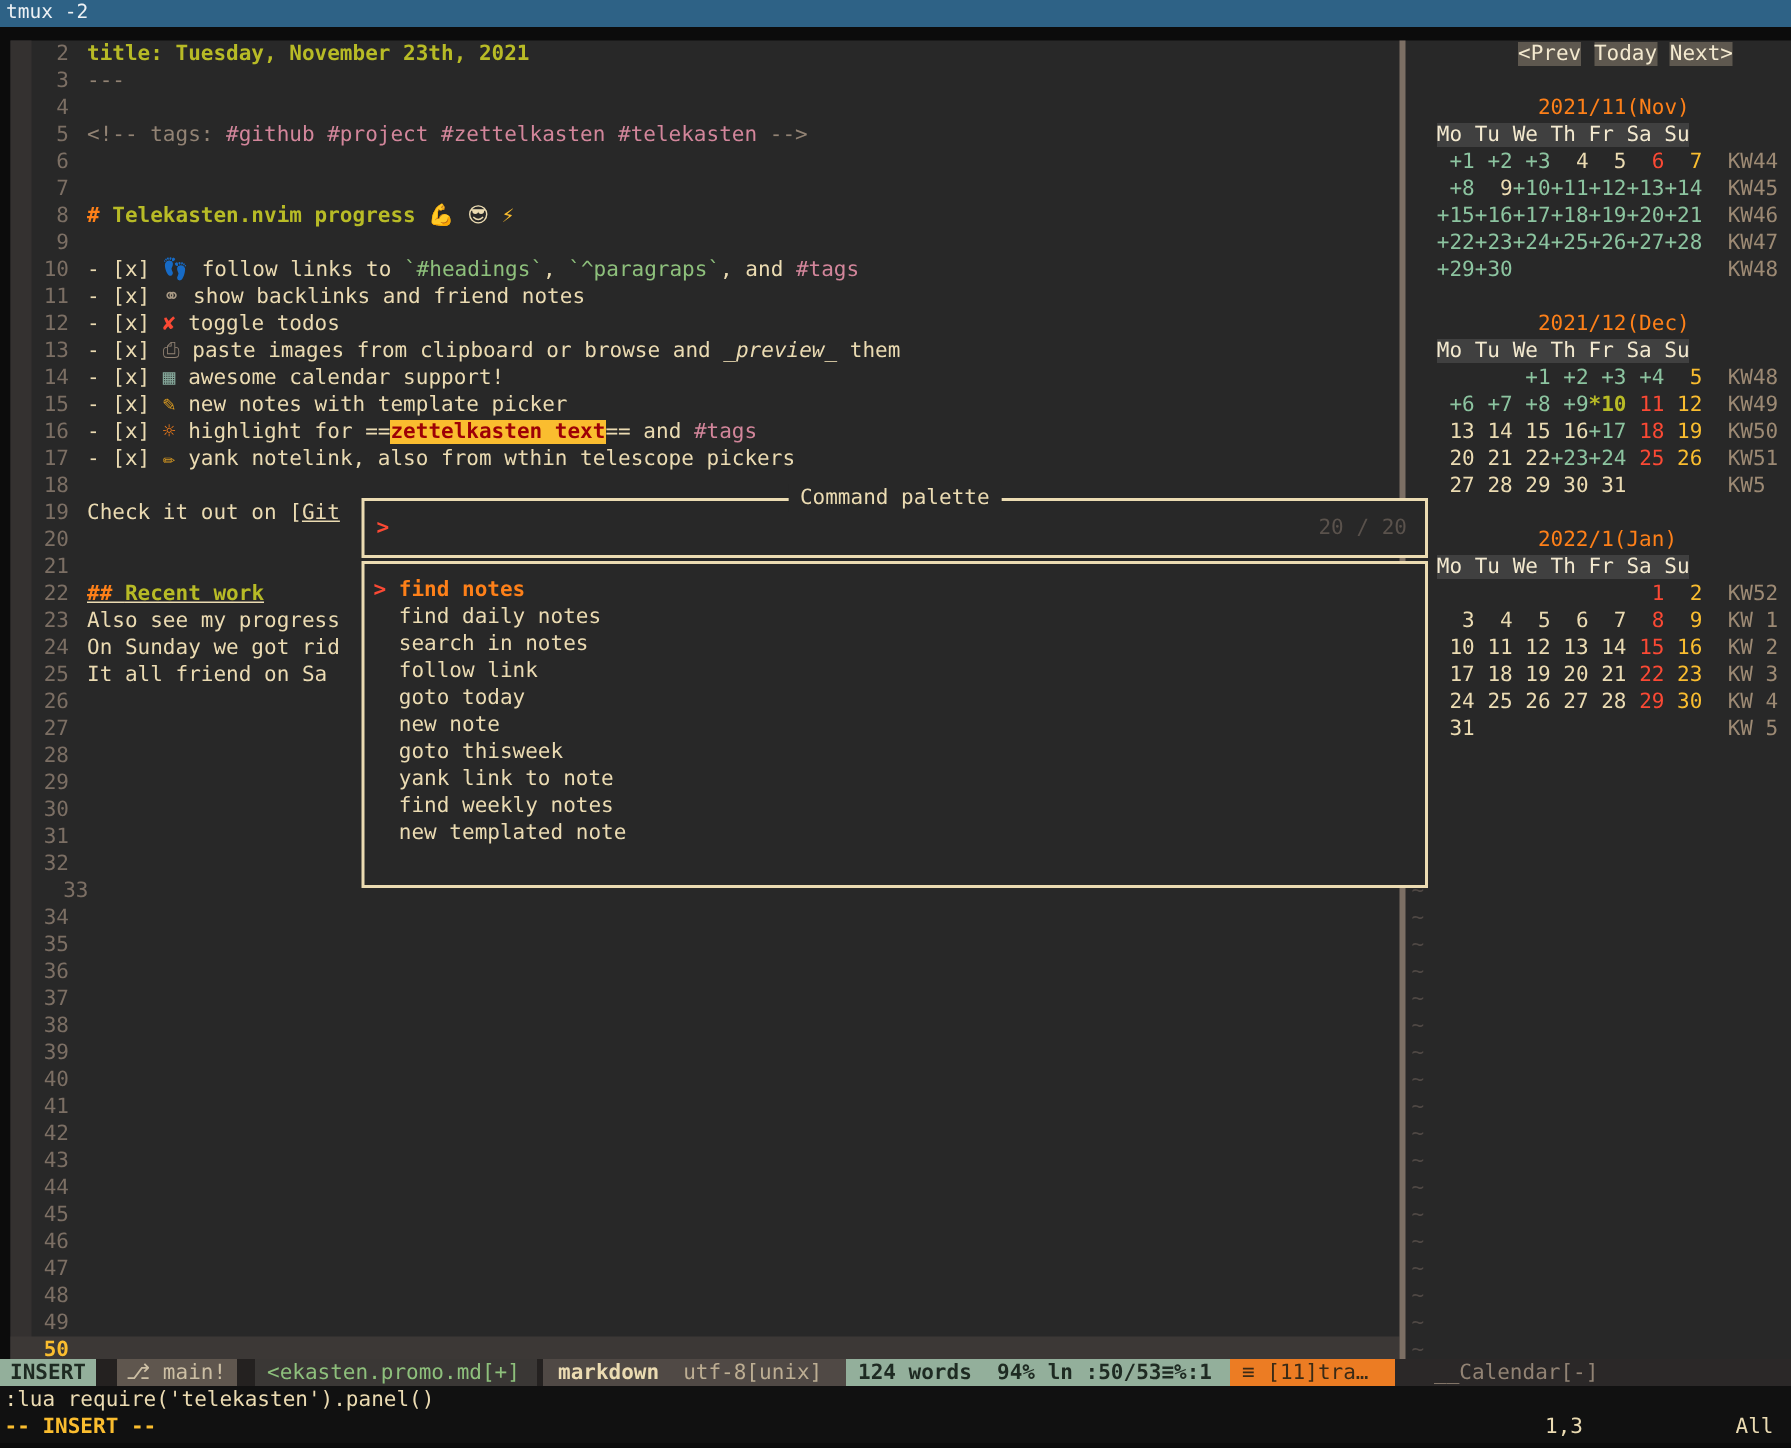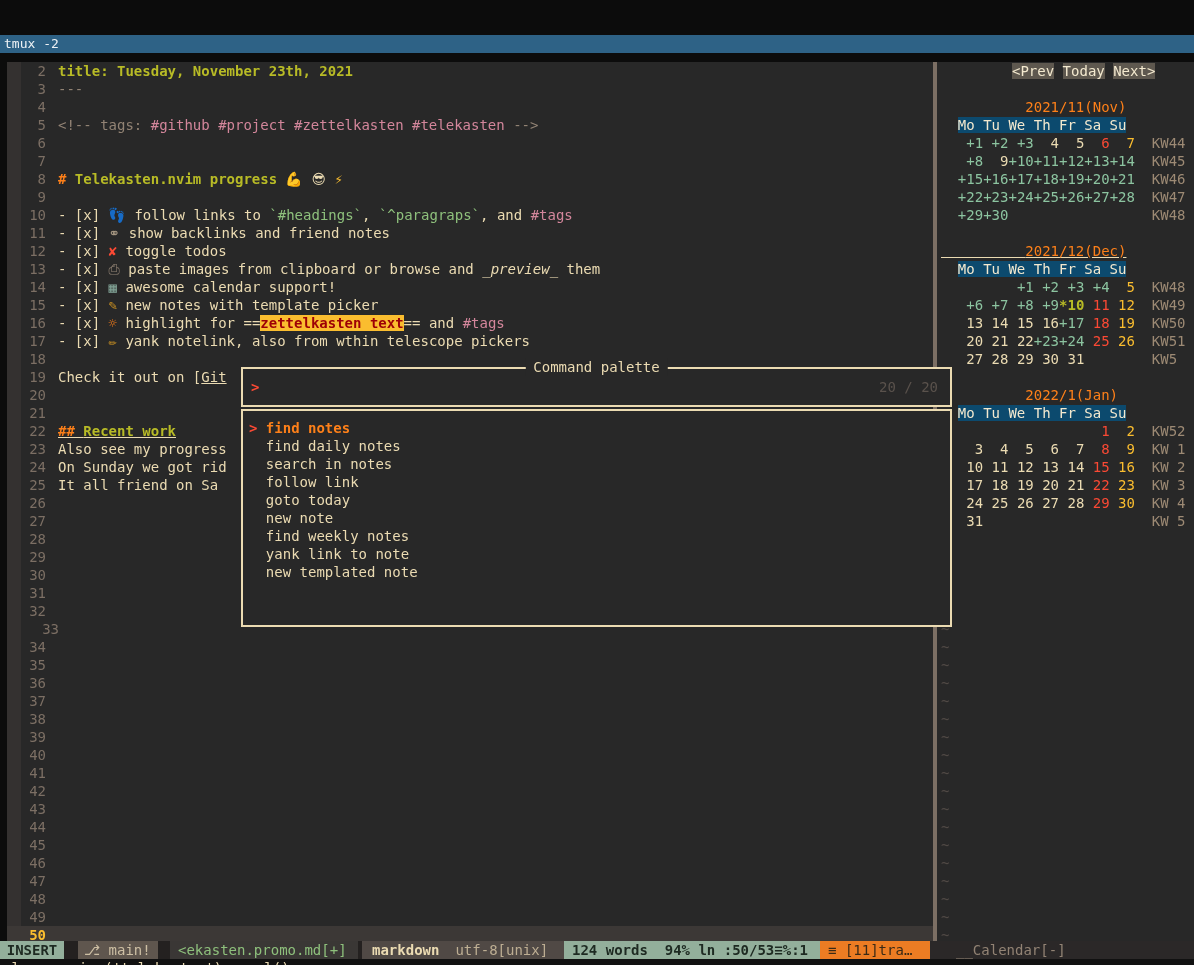--- a/index.html
+++ b/index.html
@@ -1,18 +1,18 @@
 <!DOCTYPE html>
 <html><head>
 <meta charset="utf-8">
 <style>
   html,body{margin:0;padding:0;background:#000;}
   .screen{position:relative;width:1194px;height:965px;background:#0c0c0c;overflow:hidden;
           font-family:"DejaVu Sans Mono","DejaVu Sans",monospace;font-size:14px;line-height:18px;color:#ebdbb2;}
-  .abs{position:absolute;margin-top:35px;}
+  .abs{position:absolute;}
   
   .tmux-bar{left:0;top:0;width:1194px;height:18px;background:#2e6286;color:#eef2f5;font-size:13px;line-height:18px;padding-left:4px;box-sizing:border-box;}
   
   .editor-bg{left:7px;top:27px;width:1187px;height:879px;background:#282828;}
   .sign-col{left:7px;top:27px;width:14px;height:879px;background:#343130;}
   .cursorline{left:7px;top:891px;width:926px;height:15px;background:#3c3836;}
   .win-sep{left:933px;top:27px;width:4px;height:879px;background:#7c6f64;z-index:4;}
   #buffer{z-index:3;}
   .row{position:absolute;left:7px;height:18px;white-space:pre;}
   .num{display:inline-block;width:39px;text-align:right;color:#7c6f64;}
@@ -23,21 +23,21 @@
   .ttl{color:#b8bb26;font-weight:bold}.h1{color:#b8bb26;font-weight:bold}.h1mark{color:#fe8019;font-weight:bold}
   .link{color:#ebdbb2;text-decoration:underline}.ital{font-style:italic;color:#ebdbb2}
   .hl{background:#fabd2f;color:#9d0006;font-weight:bold}
   .red{color:#fb4934}.yellow{color:#d79921}.orange{color:#fe8019}.blue{color:#83a598}.steel{color:#a89984}.zap{color:#fabd2f}
   
   #calwin{left:941px;top:27px;width:253px;height:879px;z-index:5;}
   .cal-line{position:absolute;left:0;white-space:pre;height:18px;}
   .cal-nav{position:absolute;left:71px;top:0;white-space:pre;}
   .cal-btn{background:#5e584f;color:#f3e9cf;}
   .cal-title{color:#fe8019;}
-  .cal-head{background:#0c4a6e;color:#f3e9cf;}
+  .cal-head{background:#404040;color:#f3e9cf;}
   .aq{color:#8cc4a0}.yel{color:#fabd2f}.today{color:#b8bb26;font-weight:bold}.kw{color:#9d8a74}.tilde{color:#504945}
   
   .palette{left:241px;top:332px;width:711px;z-index:30;}
   .p-title{position:absolute;top:-9px;left:50%;transform:translateX(-50%);background:#282828;padding:0 8px;color:#ebdbb2;white-space:pre;z-index:2;}
   .p-prompt{position:absolute;left:0;top:0;width:711px;height:40px;border:2px solid #ebdbb2;background:#282828;box-sizing:border-box;}
   .p-caret{position:absolute;left:8px;top:9px;color:#fb4934;font-weight:bold;}
   .p-count{position:absolute;right:12px;top:9px;color:#5a524c;}
   .p-list{position:absolute;left:0;top:42px;width:711px;height:218px;border:2px solid #ebdbb2;background:#282828;box-sizing:border-box;padding-top:8px;}
   .p-item{height:18px;white-space:pre;padding-left:6px;color:#ebdbb2;}
   .p-item .ptr{color:#fb4934;font-weight:bold;}
@@ -128,21 +128,21 @@
   <div class="abs" id="calwin">
     <div class="cal-nav"><span class="cal-btn">&lt;Prev</span><span> </span><span class="cal-btn">Today</span><span> </span><span class="cal-btn">Next&gt;</span></div>
     <div id="cal-lines">
         <div class="cal-line" style="top: 36px;"><span>          </span><span class="cal-title">2021/11(Nov)</span></div>
         <div class="cal-line" style="top: 54px;"><span>  </span><span class="cal-head">Mo Tu We Th Fr Sa Su</span></div>
         <div class="cal-line" style="top: 72px;"><span>  </span><span class="aq"> +1</span><span class="aq"> +2</span><span class="aq"> +3</span><span class="fg">  4</span><span class="fg">  5</span><span class="red">  6</span><span class="yel">  7</span><span>  </span><span class="kw">KW44</span></div>
         <div class="cal-line" style="top: 90px;"><span>  </span><span class="aq"> +8</span><span class="fg">  9</span><span class="aq">+10</span><span class="aq">+11</span><span class="aq">+12</span><span class="aq">+13</span><span class="aq">+14</span><span>  </span><span class="kw">KW45</span></div>
         <div class="cal-line" style="top: 108px;"><span>  </span><span class="aq">+15</span><span class="aq">+16</span><span class="aq">+17</span><span class="aq">+18</span><span class="aq">+19</span><span class="aq">+20</span><span class="aq">+21</span><span>  </span><span class="kw">KW46</span></div>
         <div class="cal-line" style="top: 126px;"><span>  </span><span class="aq">+22</span><span class="aq">+23</span><span class="aq">+24</span><span class="aq">+25</span><span class="aq">+26</span><span class="aq">+27</span><span class="aq">+28</span><span>  </span><span class="kw">KW47</span></div>
         <div class="cal-line" style="top: 144px;"><span>  </span><span class="aq">+29</span><span class="aq">+30</span><span class="fg">   </span><span class="fg">   </span><span class="fg">   </span><span class="fg">   </span><span class="fg">   </span><span>  </span><span class="kw">KW48</span></div>
-        <div class="cal-line" style="top: 180px; text-decoration: underline;"><span>          </span><span class="cal-title">2021/12(Dec)</span></div>
+        <div class="cal-line" style="top: 180px;"><span>          </span><span class="cal-title">2021/12(Dec)</span></div>
         <div class="cal-line" style="top: 198px;"><span>  </span><span class="cal-head">Mo Tu We Th Fr Sa Su</span></div>
         <div class="cal-line" style="top: 216px;"><span>  </span><span class="fg">   </span><span class="fg">   </span><span class="aq"> +1</span><span class="aq"> +2</span><span class="aq"> +3</span><span class="aq"> +4</span><span class="yel">  5</span><span>  </span><span class="kw">KW48</span></div>
         <div class="cal-line" style="top: 234px;"><span>  </span><span class="aq"> +6</span><span class="aq"> +7</span><span class="aq"> +8</span><span class="aq"> +9</span><span class="today">*10</span><span class="red"> 11</span><span class="yel"> 12</span><span>  </span><span class="kw">KW49</span></div>
         <div class="cal-line" style="top: 252px;"><span>  </span><span class="fg"> 13</span><span class="fg"> 14</span><span class="fg"> 15</span><span class="fg"> 16</span><span class="aq">+17</span><span class="red"> 18</span><span class="yel"> 19</span><span>  </span><span class="kw">KW50</span></div>
         <div class="cal-line" style="top: 270px;"><span>  </span><span class="fg"> 20</span><span class="fg"> 21</span><span class="fg"> 22</span><span class="aq">+23</span><span class="aq">+24</span><span class="red"> 25</span><span class="yel"> 26</span><span>  </span><span class="kw">KW51</span></div>
         <div class="cal-line" style="top: 288px;"><span>  </span><span class="fg"> 27</span><span class="fg"> 28</span><span class="fg"> 29</span><span class="fg"> 30</span><span class="fg"> 31</span><span class="fg">   </span><span class="fg">   </span><span>  </span><span class="kw">KW5</span></div>
         <div class="cal-line" style="top: 324px;"><span>          </span><span class="cal-title">2022/1(Jan)</span></div>
         <div class="cal-line" style="top: 342px;"><span>  </span><span class="cal-head">Mo Tu We Th Fr Sa Su</span></div>
         <div class="cal-line" style="top: 360px;"><span>  </span><span class="fg">   </span><span class="fg">   </span><span class="fg">   </span><span class="fg">   </span><span class="fg">   </span><span class="red">  1</span><span class="yel">  2</span><span>  </span><span class="kw">KW52</span></div>
         <div class="cal-line" style="top: 378px;"><span>  </span><span class="fg">  3</span><span class="fg">  4</span><span class="fg">  5</span><span class="fg">  6</span><span class="fg">  7</span><span class="red">  8</span><span class="yel">  9</span><span>  </span><span class="kw">KW 1</span></div>
@@ -181,22 +181,23 @@
       <span class="p-caret">&gt;</span>
       <span class="p-count">20 / 20</span>
     </div>
     <div class="p-list" id="p-list">
         <div class="p-item sel"><span class="ptr">&gt; </span><span class="lbl">find notes</span></div>
         <div class="p-item"><span class="ptr">  </span><span class="lbl">find daily notes</span></div>
         <div class="p-item"><span class="ptr">  </span><span class="lbl">search in notes</span></div>
         <div class="p-item"><span class="ptr">  </span><span class="lbl">follow link</span></div>
         <div class="p-item"><span class="ptr">  </span><span class="lbl">goto today</span></div>
         <div class="p-item"><span class="ptr">  </span><span class="lbl">new note</span></div>
+        <div class="p-item"><span class="ptr">  </span><span class="lbl">goto thisweek</span></div>
+        <div class="p-item"><span class="ptr">  </span><span class="lbl">yank link to note</span></div>
         <div class="p-item"><span class="ptr">  </span><span class="lbl">find weekly notes</span></div>
-        <div class="p-item"><span class="ptr">  </span><span class="lbl">yank link to note</span></div>
         <div class="p-item"><span class="ptr">  </span><span class="lbl">new templated note</span></div>
       </div>
   </div>
 
   <div class="abs statusbar">
     <span class="sb" id="sb-mode">INSERT</span>
     <span class="sb" id="sb-branch"><span>⎇</span><span> </span><span>main!</span></span>
     <span class="sb" id="sb-file">&lt;ekasten.promo.md[+]</span>
     <span class="sb" id="sb-ft"><span class="ft-name">markdown</span><span class="ft-enc">utf-8[unix]</span></span>
     <span class="sb" id="sb-stats">124 words  94% ln :50/53≡%:1</span>

